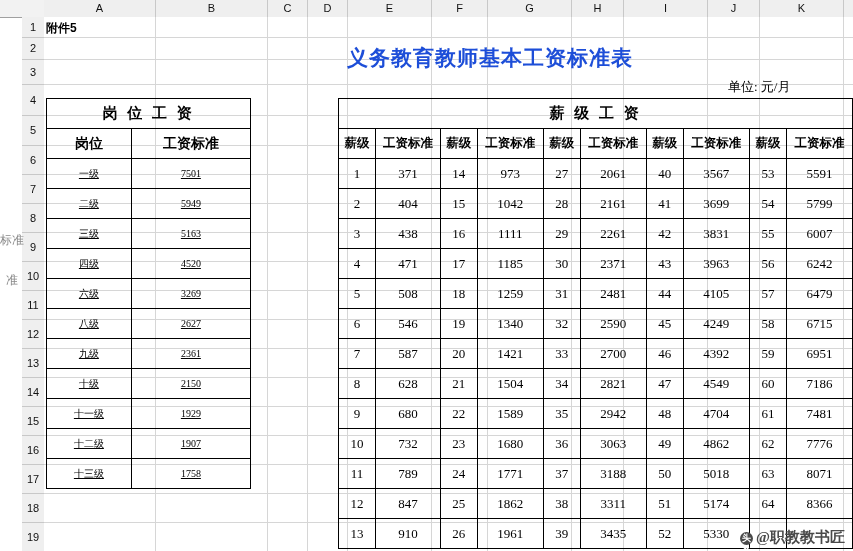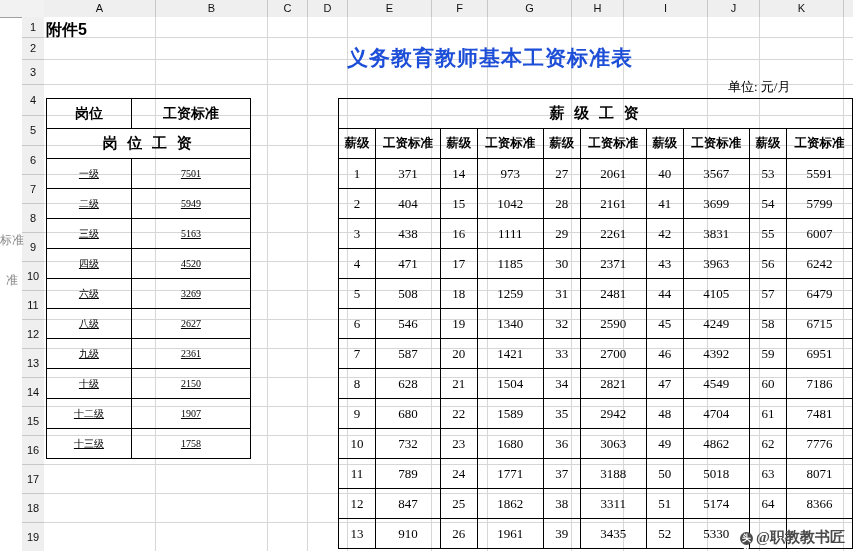--- a/index.html
+++ b/index.html
@@ -46,21 +46,21 @@
   .grid{
     position:absolute;left:44px;top:17px;width:809px;height:534px;
     background:#ffffff;
   }
   .vline{position:absolute;top:0;width:1px;background:#d6d6d6;}
   .hline{position:absolute;left:0;width:809px;height:1px;background:#d6d6d6;}
 
   
   .txt{position:absolute;font-size:13px;color:#000;white-space:nowrap;}
   .attach{
-    left:46px;top:20px;font-weight:bold;font-size:16px;
+    left:46px;top:20px;font-weight:bold;font-size:12px;
     font-family:Liberation Sans, sans-serif;
   }
   .maintitle{
     position:absolute;left:280px;top:44px;width:420px;text-align:center;
     font-size:21px;font-weight:bold;color:#1d4ed8;
     font-family:"Liberation Serif","DejaVu Serif",serif;
     letter-spacing:1px;
   }
   .unit{
     position:absolute;left:728px;top:78px;font-size:13px;color:#000;
@@ -201,27 +201,27 @@
 
     <div class="txt attach">附件5</div>
 
     <div class="maintitle">义务教育教师基本工资标准表</div>
 
     <div class="unit">单位: 元/月</div>
 
     <table class="ltable" id="ltable">
         <tbody>
           <tr>
+            <td class="hd" colspan="2">岗 位 工 资</td>
+          </tr>
+          <tr>
             <td class="sub" style="width:85px">岗位</td>
             <td class="sub" style="width:120px">工资标准</td>
           </tr>
           <tr>
-            <td class="hd" colspan="2">岗 位 工 资</td>
-          </tr>
-          <tr>
             <td class="lv">一级</td>
             <td class="lv">7501</td>
           </tr>
           <tr>
             <td class="lv">二级</td>
             <td class="lv">5949</td>
           </tr>
           <tr>
             <td class="lv">三级</td>
             <td class="lv">5163</td>
@@ -238,20 +238,24 @@
             <td class="lv">八级</td>
             <td class="lv">2627</td>
           </tr>
           <tr>
             <td class="lv">九级</td>
             <td class="lv">2361</td>
           </tr>
           <tr>
             <td class="lv">十级</td>
             <td class="lv">2150</td>
+          </tr>
+          <tr>
+            <td class="lv">十一级</td>
+            <td class="lv">1929</td>
           </tr>
           <tr>
             <td class="lv">十二级</td>
             <td class="lv">1907</td>
           </tr>
           <tr>
             <td class="lv">十三级</td>
             <td class="lv">1758</td>
           </tr>
         </tbody>

